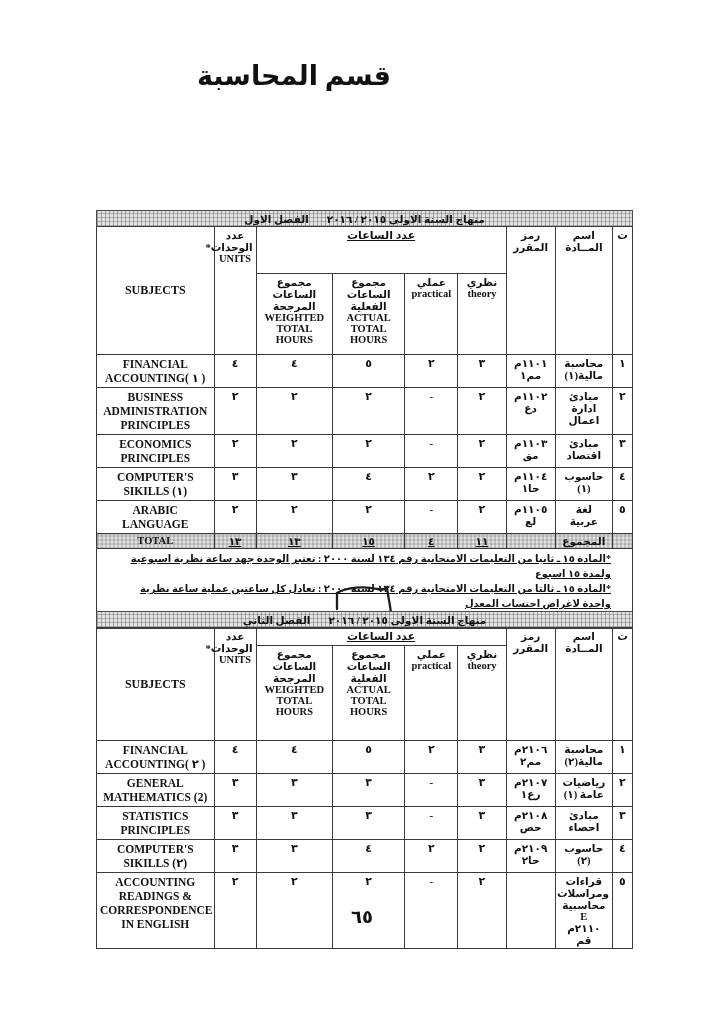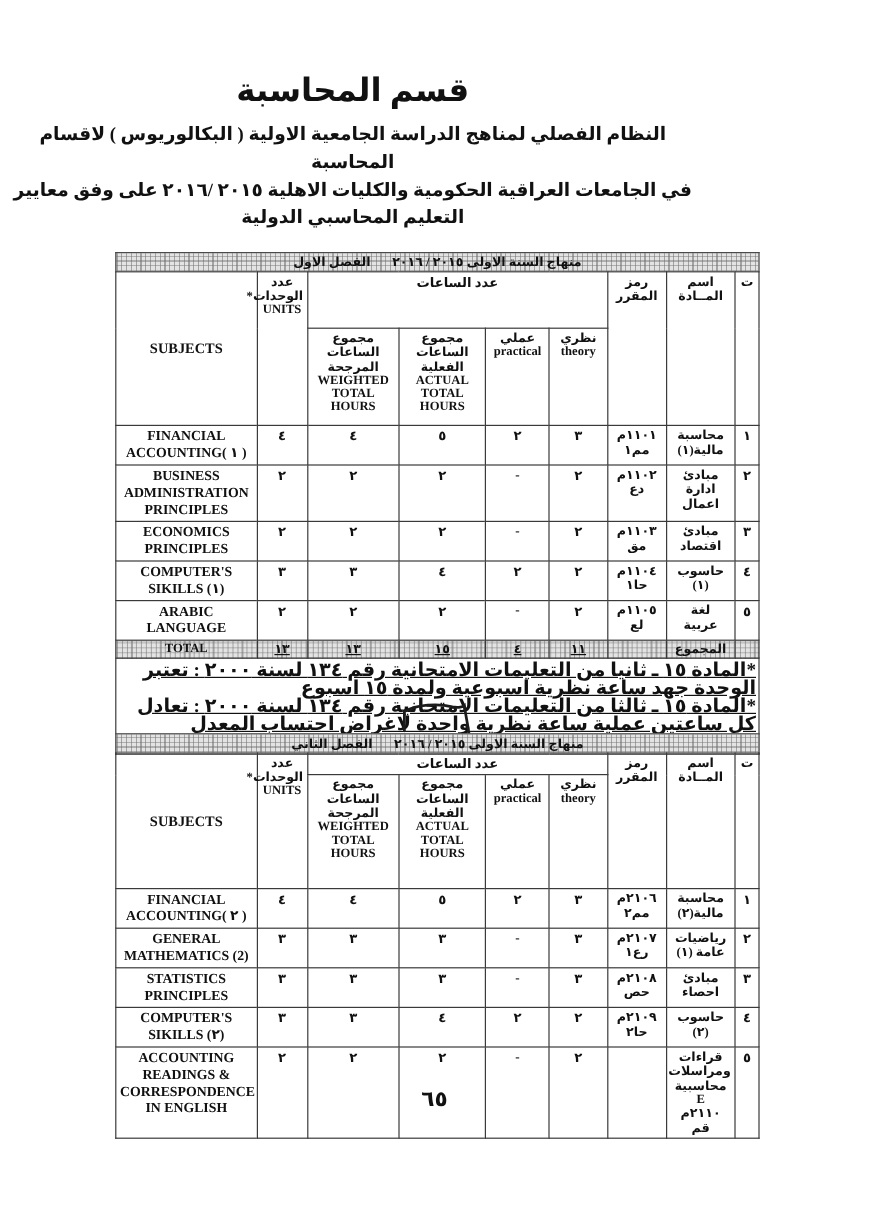--- a/index.html
+++ b/index.html
@@ -25,45 +25,42 @@
     direction:rtl;font-size:10.5px;font-weight:bold;
     border:1.5px solid #4a4a4a;border-bottom:none;color:#101010;
   }
   table{width:100%;border-collapse:collapse;table-layout:fixed;direction:rtl;border:1.5px solid #222;}
   th,td{border:1px solid #3a3a3a;padding:2px 3px;vertical-align:top;}
   th{font-weight:bold;font-size:10.5px;text-align:center;}
   .pre{white-space:pre-line;}
   .num{text-align:center;font-size:11px;font-weight:bold;}
   .ar{font-size:10.5px;font-weight:bold;text-align:center;direction:rtl;}
   .en{direction:ltr;text-align:center;font-weight:bold;font-size:11.5px;line-height:14px;}
-  .c-hours{font-size:11px;}
+  .c-hours{font-size:11px;text-decoration:underline;}
   .c-subj-h{font-size:12px;vertical-align:middle;}
   .u{text-decoration:underline;}
   .t1 tr.hrowA th{height:42px;}
   .t1 tr.hrowB th{height:76px;}
   .t2 tr.hrowA th{height:12px;}
   .t2 tr.hrowB th{height:90px;}
   tr.total-row td{height:11px;padding:0 3px;font-size:10.5px;vertical-align:middle;}
   tr.total-row .en{text-align:center;}
-  td.foot{direction:rtl;text-align:right;font-size:16px;font-weight:bold;line-height:15px;padding:2px 2px;}
+  td.foot{direction:rtl;text-align:right;font-size:10px;font-weight:bold;line-height:15px;padding:2px 21px;}
   td.foot .fn{text-decoration:underline;}
   td.foot .only{text-decoration:underline;padding-left:0;margin-right:30px;display:inline-block;}
   .page-number{position:absolute;left:302px;top:906px;width:120px;text-align:center;font-size:18px;font-weight:bold;}
   .curve{position:absolute;left:315px;top:574px;}
 </style>
 </head>
 <body>
 
 <div class="page">
 
   <div class="title-block">
     <div class="doc-title">قسم المحاسبة</div>
-    <div class="doc-sub pre">النظام الفصلي لمناهج الدراسة الجامعية الاولية ( البكالوريوس ) لاقسام المحاسبة
-في الجامعات العراقية الحكومية والكليات الاهلية ٢٠١٥ /٢٠١٦ على وفق معايير
-التعليم المحاسبي الدولية</div>
   </div>
 
   <div class="tbl-wrap" id="t1">
     <div class="band hatch">
       <span>منهاج السنة الاولى ٢٠١٥ / ٢٠١٦</span>
       <span>الفصل الاول</span>
     </div>
     <table class="t1">
       <colgroup>
         <col style="width:20px">

